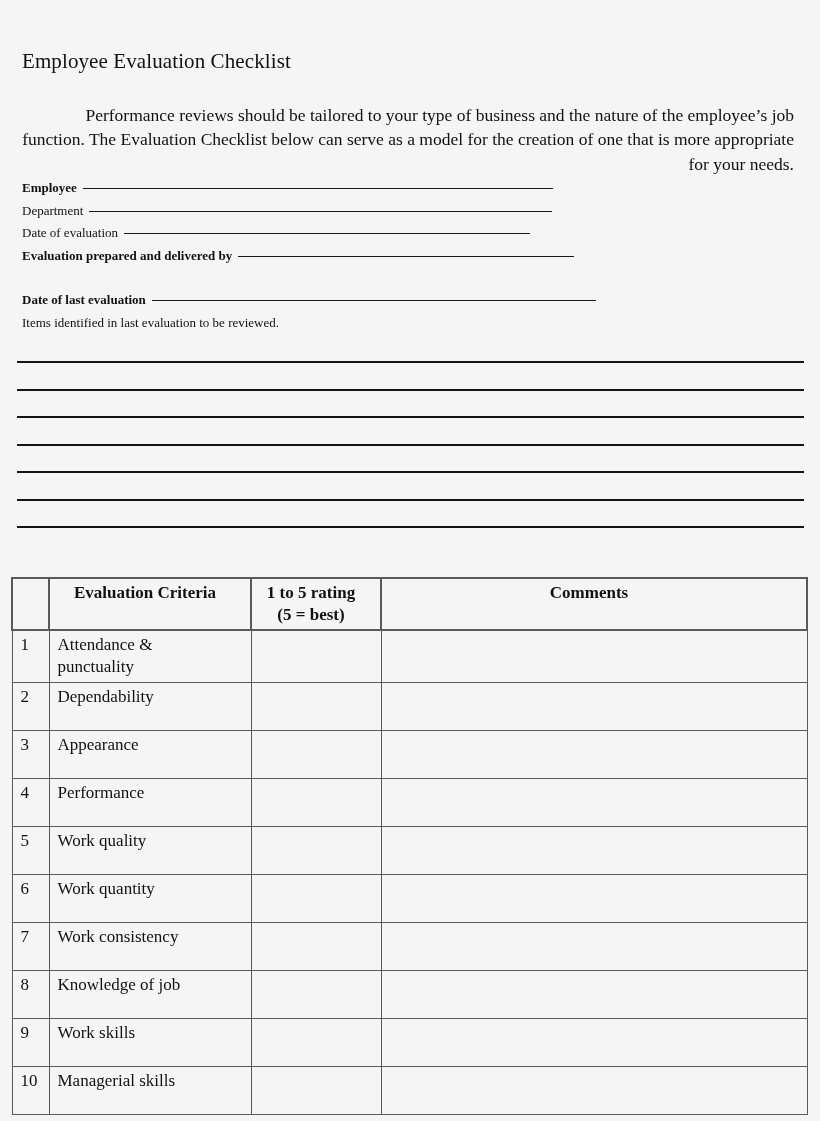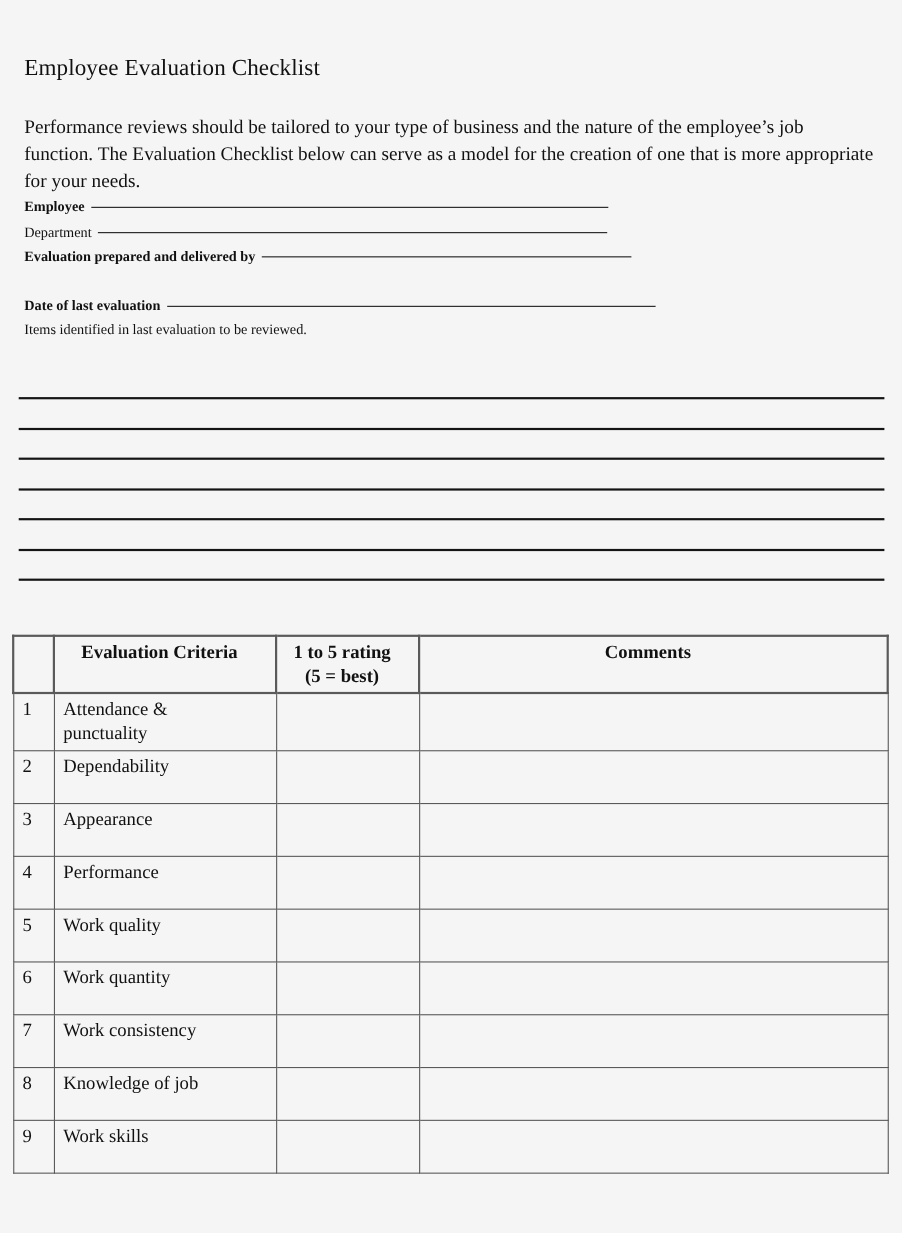--- a/index.html
+++ b/index.html
@@ -35,21 +35,21 @@
   }
 
   
   .intro {
     position: absolute;
     left: 22px;
     top: 85px;
     width: 772px;
     font-size: 17.5px;
     line-height: 1.42;
-    text-align: left;
+    text-align: right;
   }
 
   
   .fields {
     position: absolute;
     left: 22px;
     top: 177px;
     width: 780px;
   }
   .field-row {
@@ -145,20 +145,21 @@
 <div class="page">
 
   <h1 class="doc-title">Employee Evaluation Checklist</h1>
 
   <p class="intro">Performance reviews should be tailored to your type of business and the nature of the employee’s job function.  The Evaluation Checklist below can serve as a model for the creation of one that is more appropriate for your needs.</p>
 
   <div class="fields">
     <div id="field-rows">
         <div class="field-row bold"><span class="field-label">Employee</span><span class="field-rule" style="width: 470px;"></span></div>
         <div class="field-row"><span class="field-label">Department</span><span class="field-rule" style="width: 463px;"></span></div>
+        <div class="field-row"><span class="field-label">Date of evaluation</span><span class="field-rule" style="width: 406px;"></span></div>
         <div class="field-row bold"><span class="field-label">Evaluation prepared and delivered by</span><span class="field-rule" style="width: 336px;"></span></div>
       </div>
 
     <div class="field-gap"></div>
 
     <div class="field-row bold">
       <span class="field-label">Date of last evaluation</span><span class="field-rule" id="last-eval-rule" style="width: 444px;"></span>
     </div>
 
     <div class="field-row">
@@ -242,16 +243,22 @@
           <td class="col-crit">Knowledge of job</td>
           <td class="col-rate"></td>
           <td class="col-comm"></td>
         </tr>
         <tr>
           <td class="col-num">9</td>
           <td class="col-crit">Work skills</td>
           <td class="col-rate"></td>
           <td class="col-comm"></td>
         </tr>
+        <tr>
+          <td class="col-num">10</td>
+          <td class="col-crit">Managerial skills</td>
+          <td class="col-rate"></td>
+          <td class="col-comm"></td>
+        </tr>
       </tbody>
   </table>
 
 </div>
 
 </body></html>

